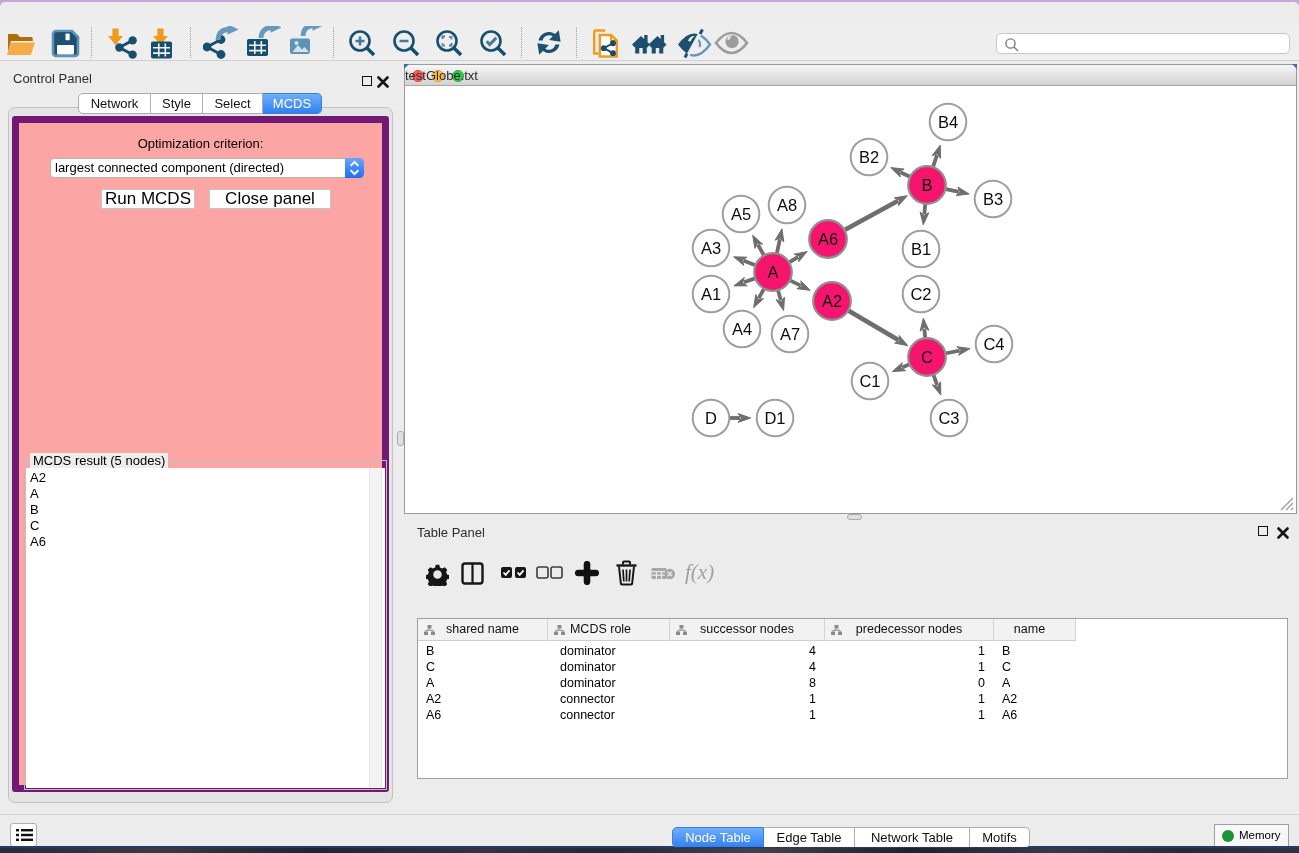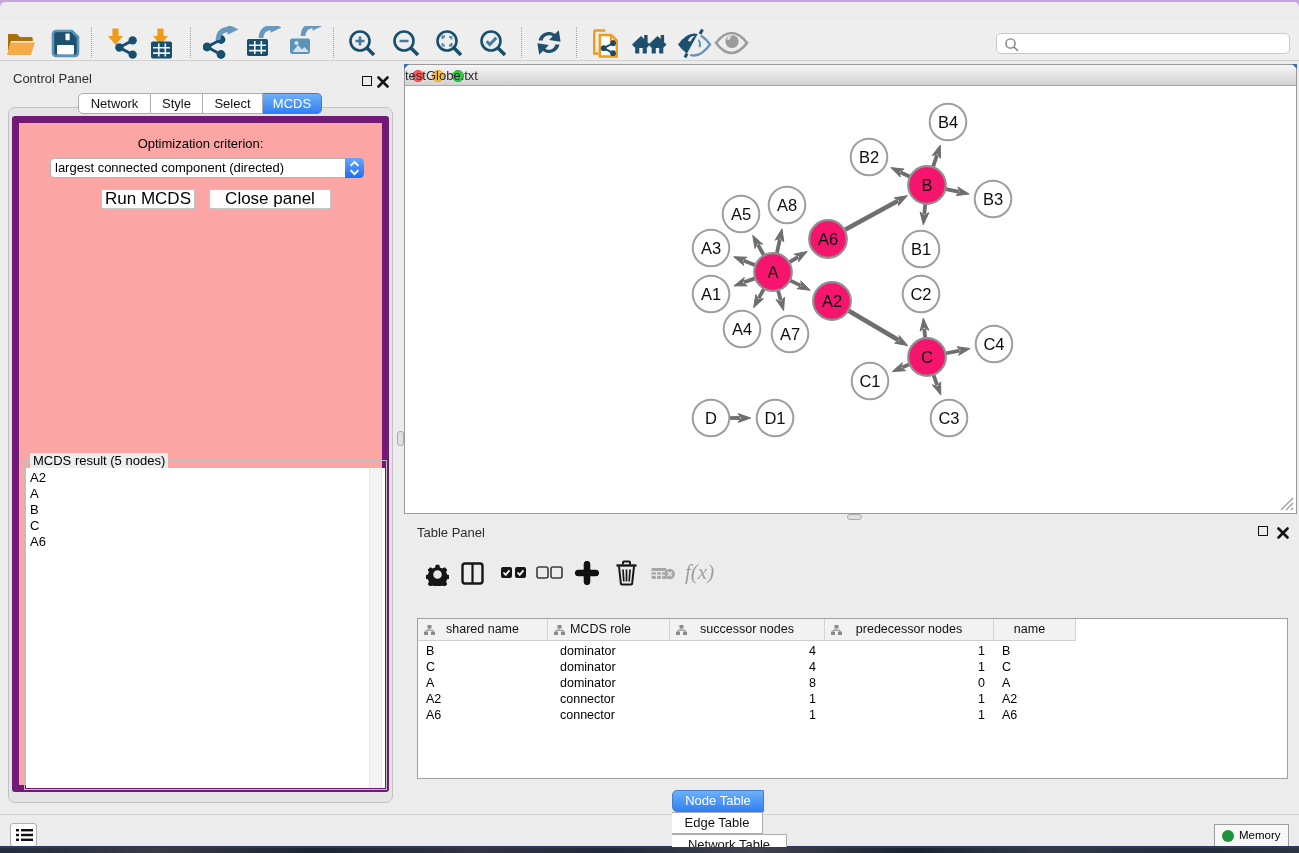--- a/index.html
+++ b/index.html
@@ -536,21 +536,21 @@
 <div class="td" style="left:142px;top:72px">connector</div>
 <div class="td tdr" style="left:252px;top:72px;width:146px">1</div>
 <div class="td tdr" style="left:407px;top:72px;width:160px">1</div>
 <div class="td" style="left:584px;top:72px">A2</div>
 <div class="td" style="left:8px;top:88px">A6</div>
 <div class="td" style="left:142px;top:88px">connector</div>
 <div class="td tdr" style="left:252px;top:88px;width:146px">1</div>
 <div class="td tdr" style="left:407px;top:88px;width:160px">1</div>
 <div class="td" style="left:584px;top:88px">A6</div>
       </div>
-  <div class="tabs" style="left:672px; top:790px;flex-direction:column;">
+  <div class="tabs" style="left:672px; top:827px;">
     <div class="tab first sel" style="width:92px;">Node Table</div>
     <div class="tab" style="width:91px;">Edge Table</div>
     <div class="tab" style="width:115px;">Network Table</div>
     <div class="tab last" style="width:60px;">Motifs</div>
   </div>
 
   <div id="statusbar">
     <div id="listbtn">
           <svg width="17" height="14" viewBox="0 0 17 14" style="position:absolute;left:5px;top:4px">
             <g fill="#111">

